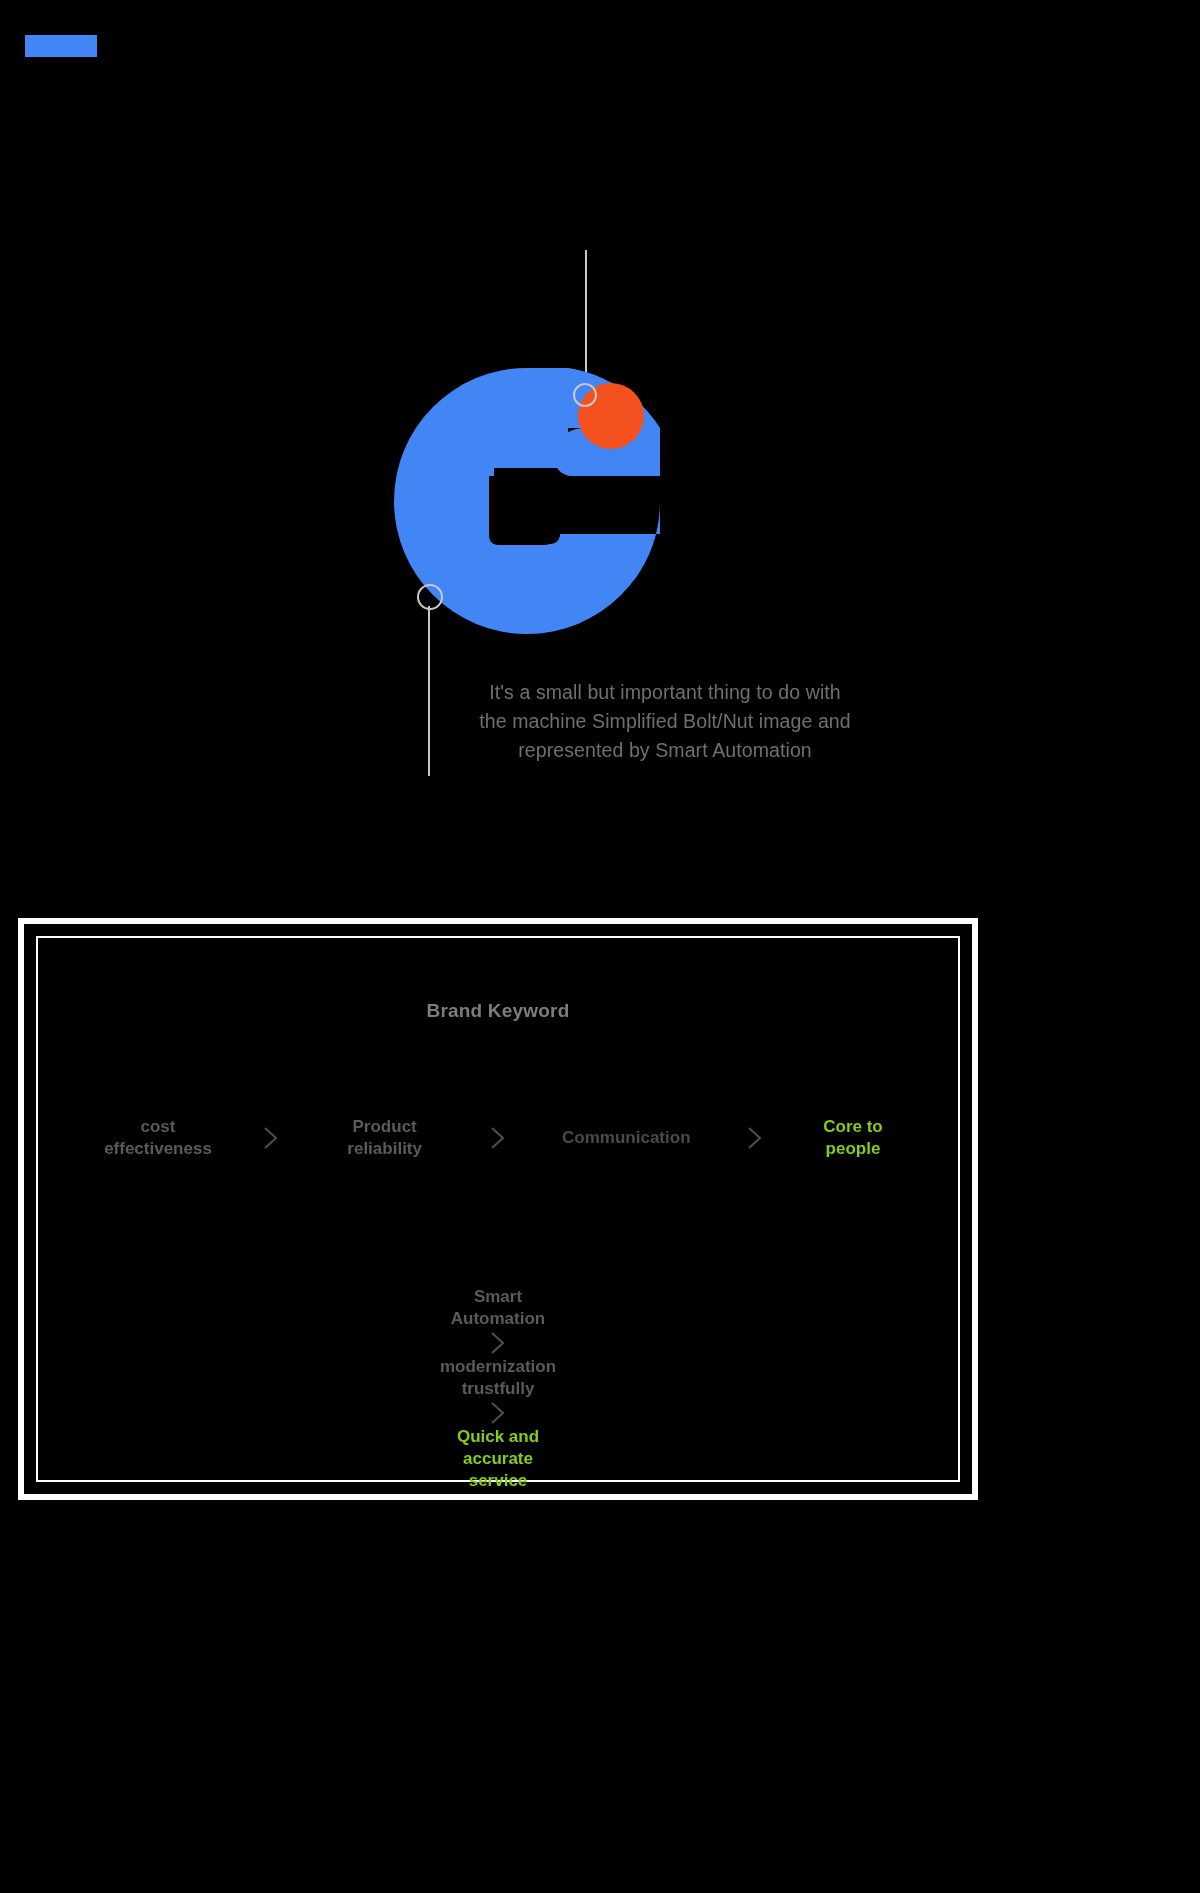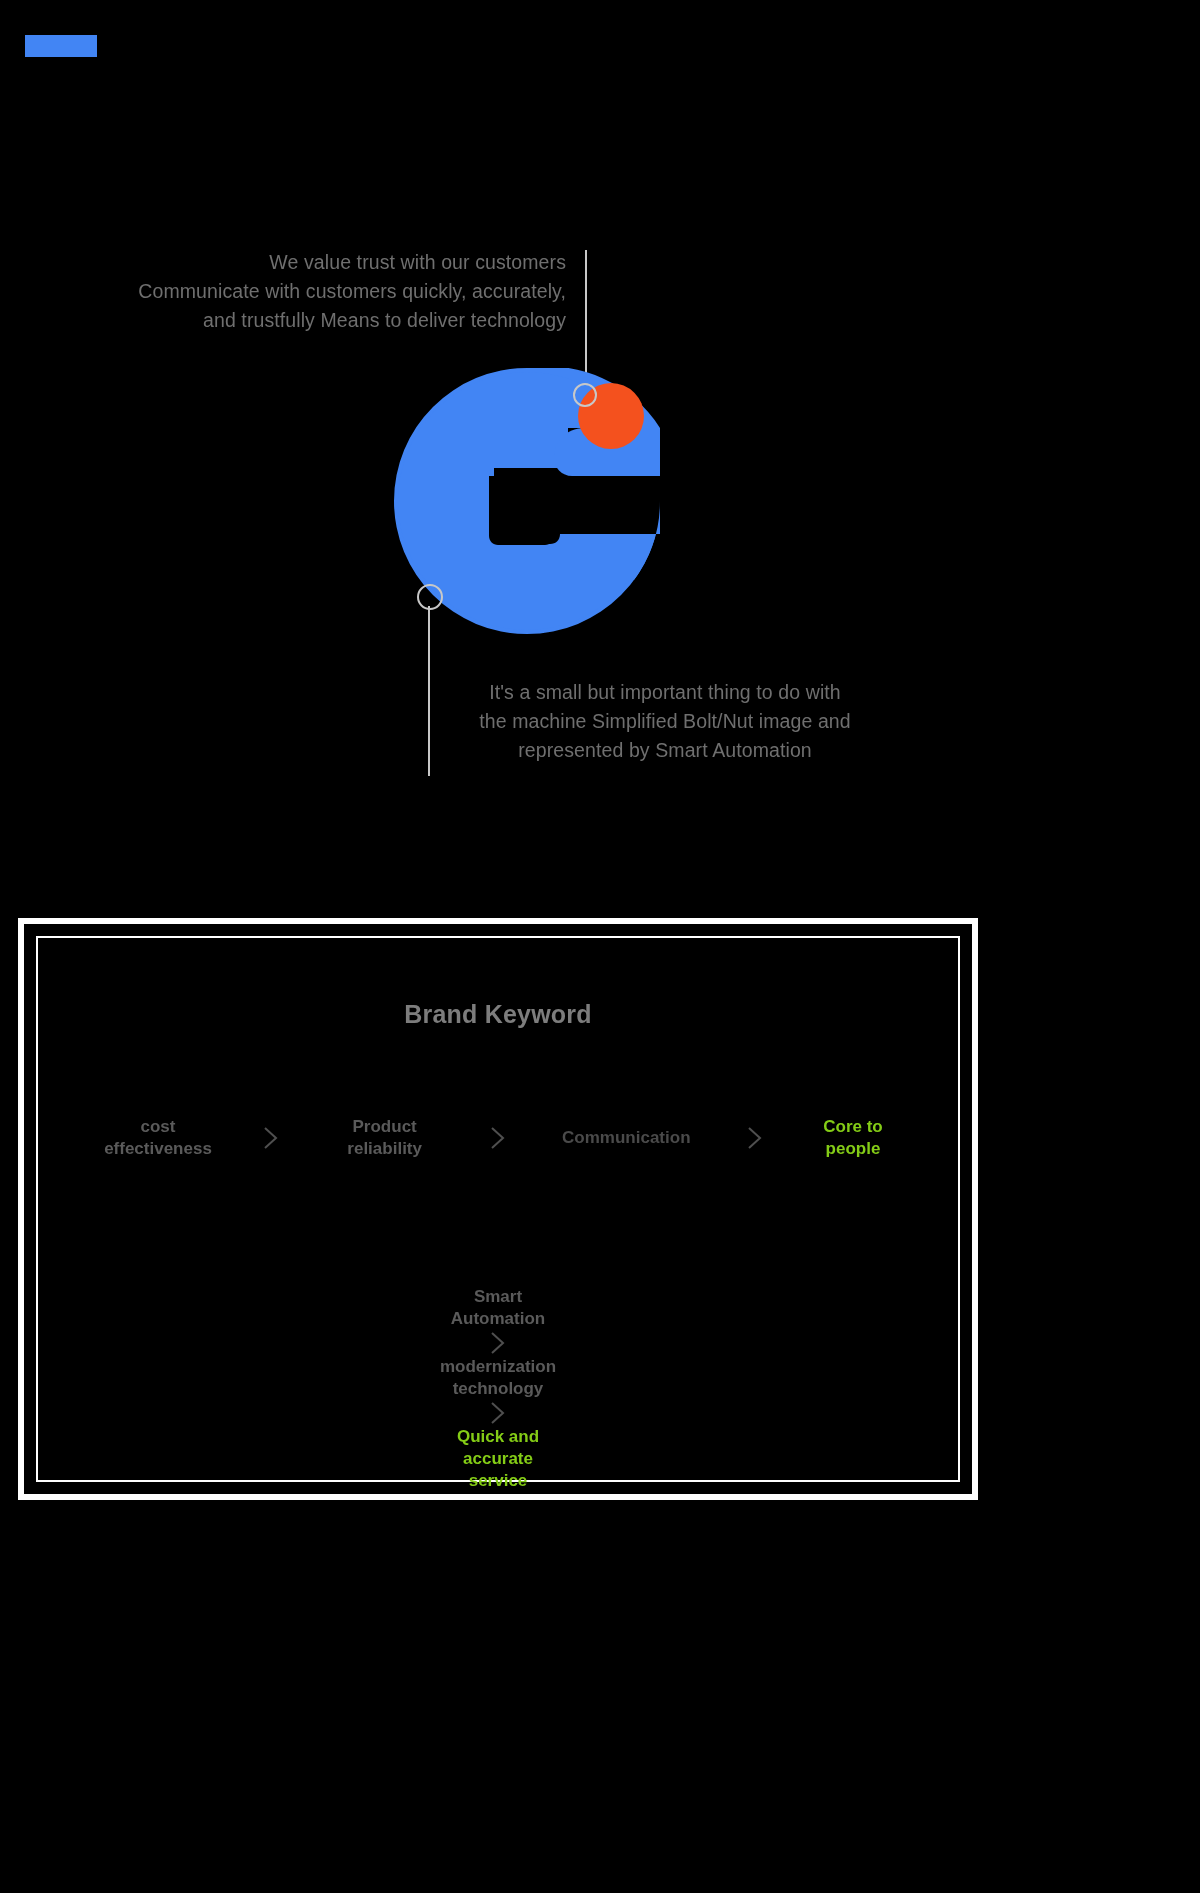--- a/index.html
+++ b/index.html
@@ -143,21 +143,21 @@
     background: #000000;
   }
 
   .panel-title {
     position: absolute;
     left: 0;
     right: 0;
     top: 62px;
     text-align: center;
     color: #7d7d7d;
-    font-size: 25px;
+    font-size: 19px;
     font-weight: 700;
     letter-spacing: 0.2px;
   }
 
   .kw-row {
     position: absolute;
     left: 40px;
     right: 40px;
     display: flex;
     align-items: center;
@@ -192,25 +192,20 @@
   }
   .chev svg { display: block; }
 </style>
 </head>
 <body>
 
 <div class="accent-bar"></div>
 
 <div class="hero">
 
-  <div class="annot-top">
-    <div class="annot-text">We value trust with our customers
-Communicate with customers quickly, accurately,
-and trustfully Means to deliver technology</div>
-  </div>
   <div class="annot-top-line"></div>
 
   <div class="logo-wrap">
     <svg class="logo-svg" width="266" height="266" viewBox="0 0 266 266">
       <path fill="#4285f4" d="M133,0 A133,133 0 1,0 133,266 A133,133 0 0,0 266,133
                L266,104 L182,104
                C172,104 166,110 166,120
                L166,163 L100,163 L100,104
                C100,94 106,88 116,88
                L266,88 L266,60
@@ -275,21 +270,21 @@
 
     <div class="kw-row kw-row-2">
       <div class="kw-item kw-w1 kw-dim">Smart
 Automation</div>
       <div class="chev">
         <svg width="18" height="26" viewBox="0 0 18 26">
           <polyline points="3,3 14,13 3,23" fill="none" stroke="#4f4f4f" stroke-width="2"></polyline>
         </svg>
       </div>
       <div class="kw-item kw-w2 kw-dim">modernization
-technology</div>
+trustfully</div>
       <div class="chev">
         <svg width="18" height="26" viewBox="0 0 18 26">
           <polyline points="3,3 14,13 3,23" fill="none" stroke="#4f4f4f" stroke-width="2"></polyline>
         </svg>
       </div>
       <div class="kw-item kw-w3 kw-bright">Quick and
 accurate
 service</div>
     </div>
 

